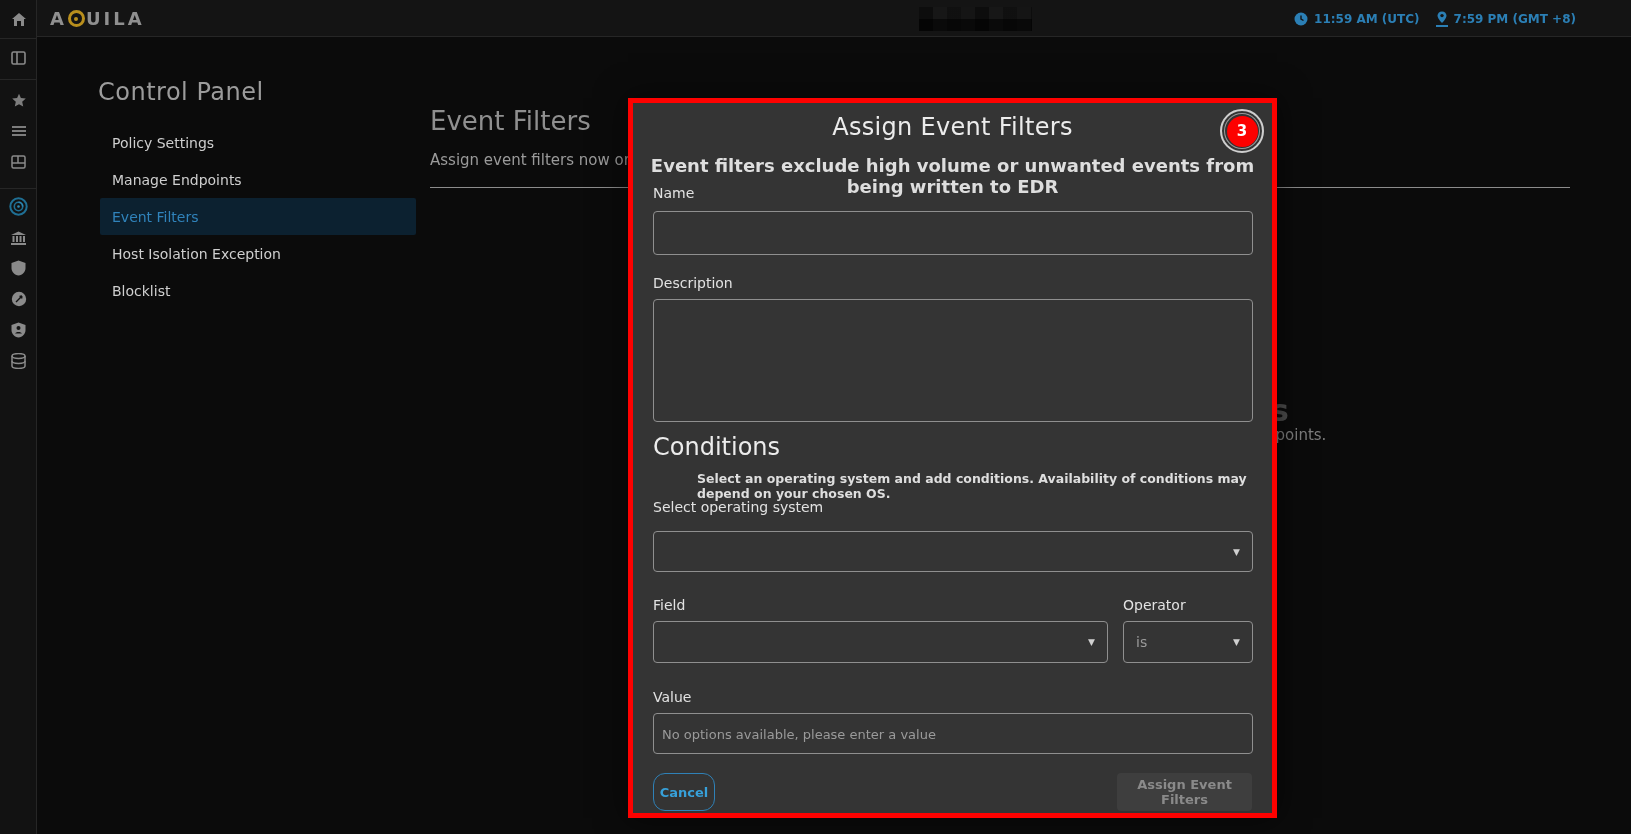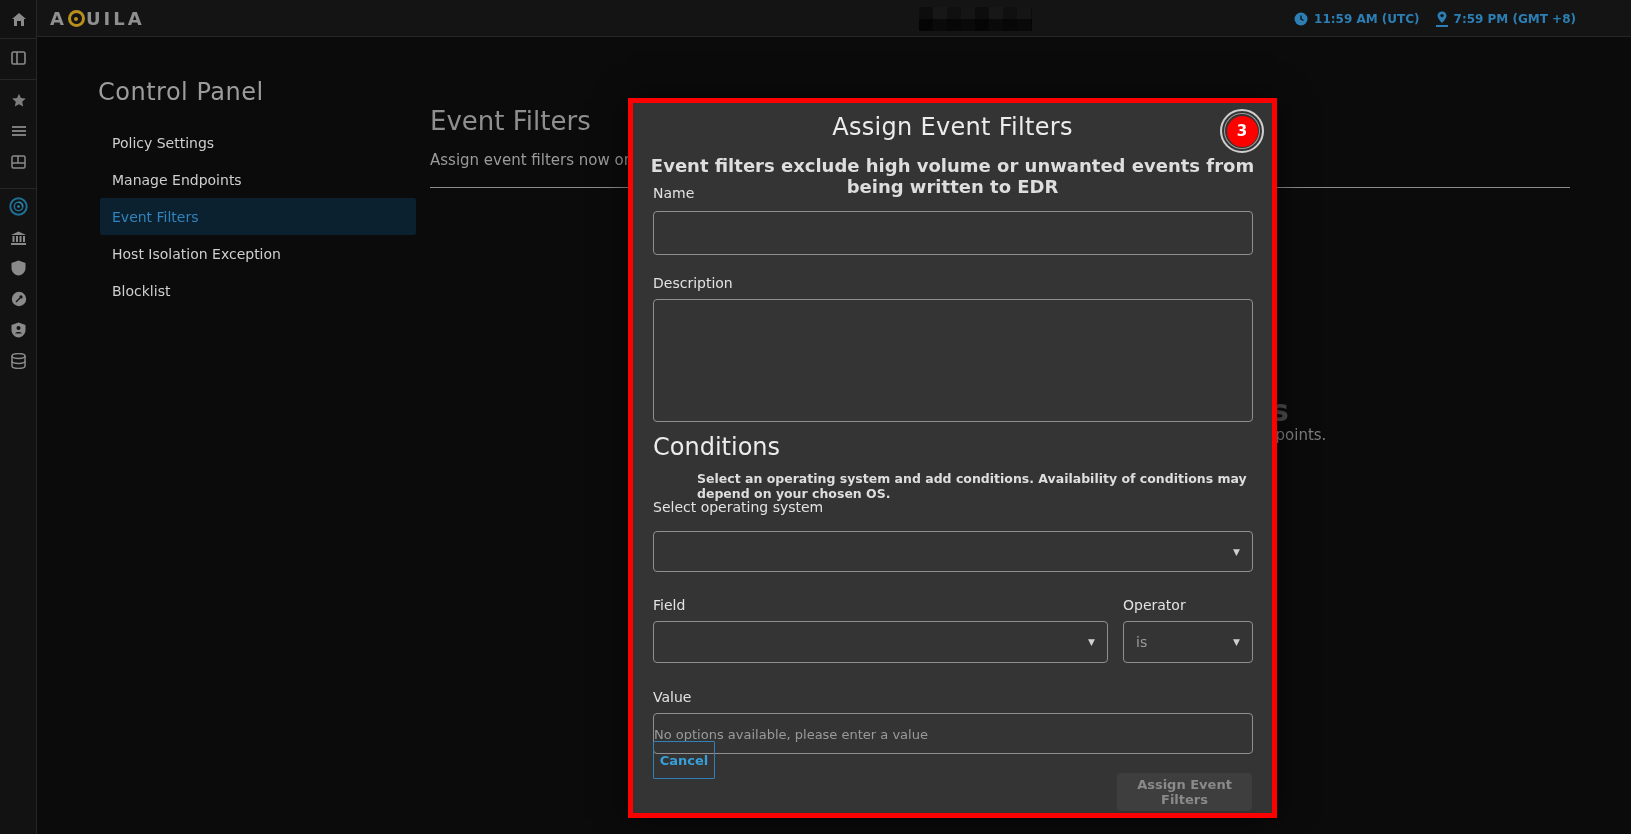--- a/index.html
+++ b/index.html
@@ -55,32 +55,32 @@
     border:2px solid #cfcfcf; box-shadow:inset 0 0 0 2px #343434, inset 0 0 0 3px #9a9a9a;
     display:flex; align-items:center; justify-content:center; z-index:12; }
   .badge { width:31px; height:31px; border-radius:50%; background:#fd0100; color:#fff;
     font-size:15px; font-weight:bold; display:flex; align-items:center; justify-content:center; }
   .m-title { position:absolute; left:0; top:10px; width:639px; text-align:center;
     font-size:24px; color:#ececec; letter-spacing:.3px; }
   .m-sub { position:absolute; left:0; top:52px; width:639px; text-align:center;
     font-size:18px; font-weight:bold; color:#dedede; }
   .m-label { position:absolute; font-size:14px; color:#e2e2e2; }
   .m-input { position:absolute; background:transparent; border:1px solid #8f8f8f;
-    border-radius:4px; color:#e6e6e6; font-size:14px; padding:0 0;
+    border-radius:4px; color:#e6e6e6; font-size:14px; padding:0 8px;
     font-family:"DejaVu Sans","Liberation Sans",sans-serif; }
   .m-input::placeholder { color:#9a9a9a; font-size:13px; }
   textarea.m-input { resize:none; padding:10px 12px; }
   .m-select { position:absolute; border:1px solid #8f8f8f; border-radius:4px;
     display:flex; align-items:center; padding:0 12px; color:#9a9a9a; font-size:14px; cursor:pointer; }
   .caret { position:absolute; right:12px; top:50%; transform:translateY(-50%);
     font-size:9px; color:#d0d0d0; }
   .m-h2 { position:absolute; left:20px; top:330px; font-size:24px; color:#ececec; }
   .m-desc { position:absolute; left:20px; top:368px; font-size:12.5px; font-weight:bold; color:#dedede;margin-left:44px; }
-  .btn-cancel { position:absolute; left:20px; top:638px; width:62px; height:38px;
-    background:transparent; border:1px solid #2f81b7; border-radius:1px;
+  .btn-cancel { position:absolute; left:20px; top:670px; width:62px; height:38px;
+    background:transparent; border:1px solid #2f81b7; border-radius:12px;
     color:#37a0d9; font-size:13px; font-weight:bold; cursor:pointer;
     font-family:"DejaVu Sans","Liberation Sans",sans-serif; }
   .btn-submit { position:absolute; right:20px; top:670px; width:135px; height:38px;
     background:#3e3e3e; border:none; border-radius:4px; color:#8a8a8a;
     font-size:13px; font-weight:bold; cursor:default;
     font-family:"DejaVu Sans","Liberation Sans",sans-serif; }
   svg { display:block; }
 </style>
 </head>
 <body>

